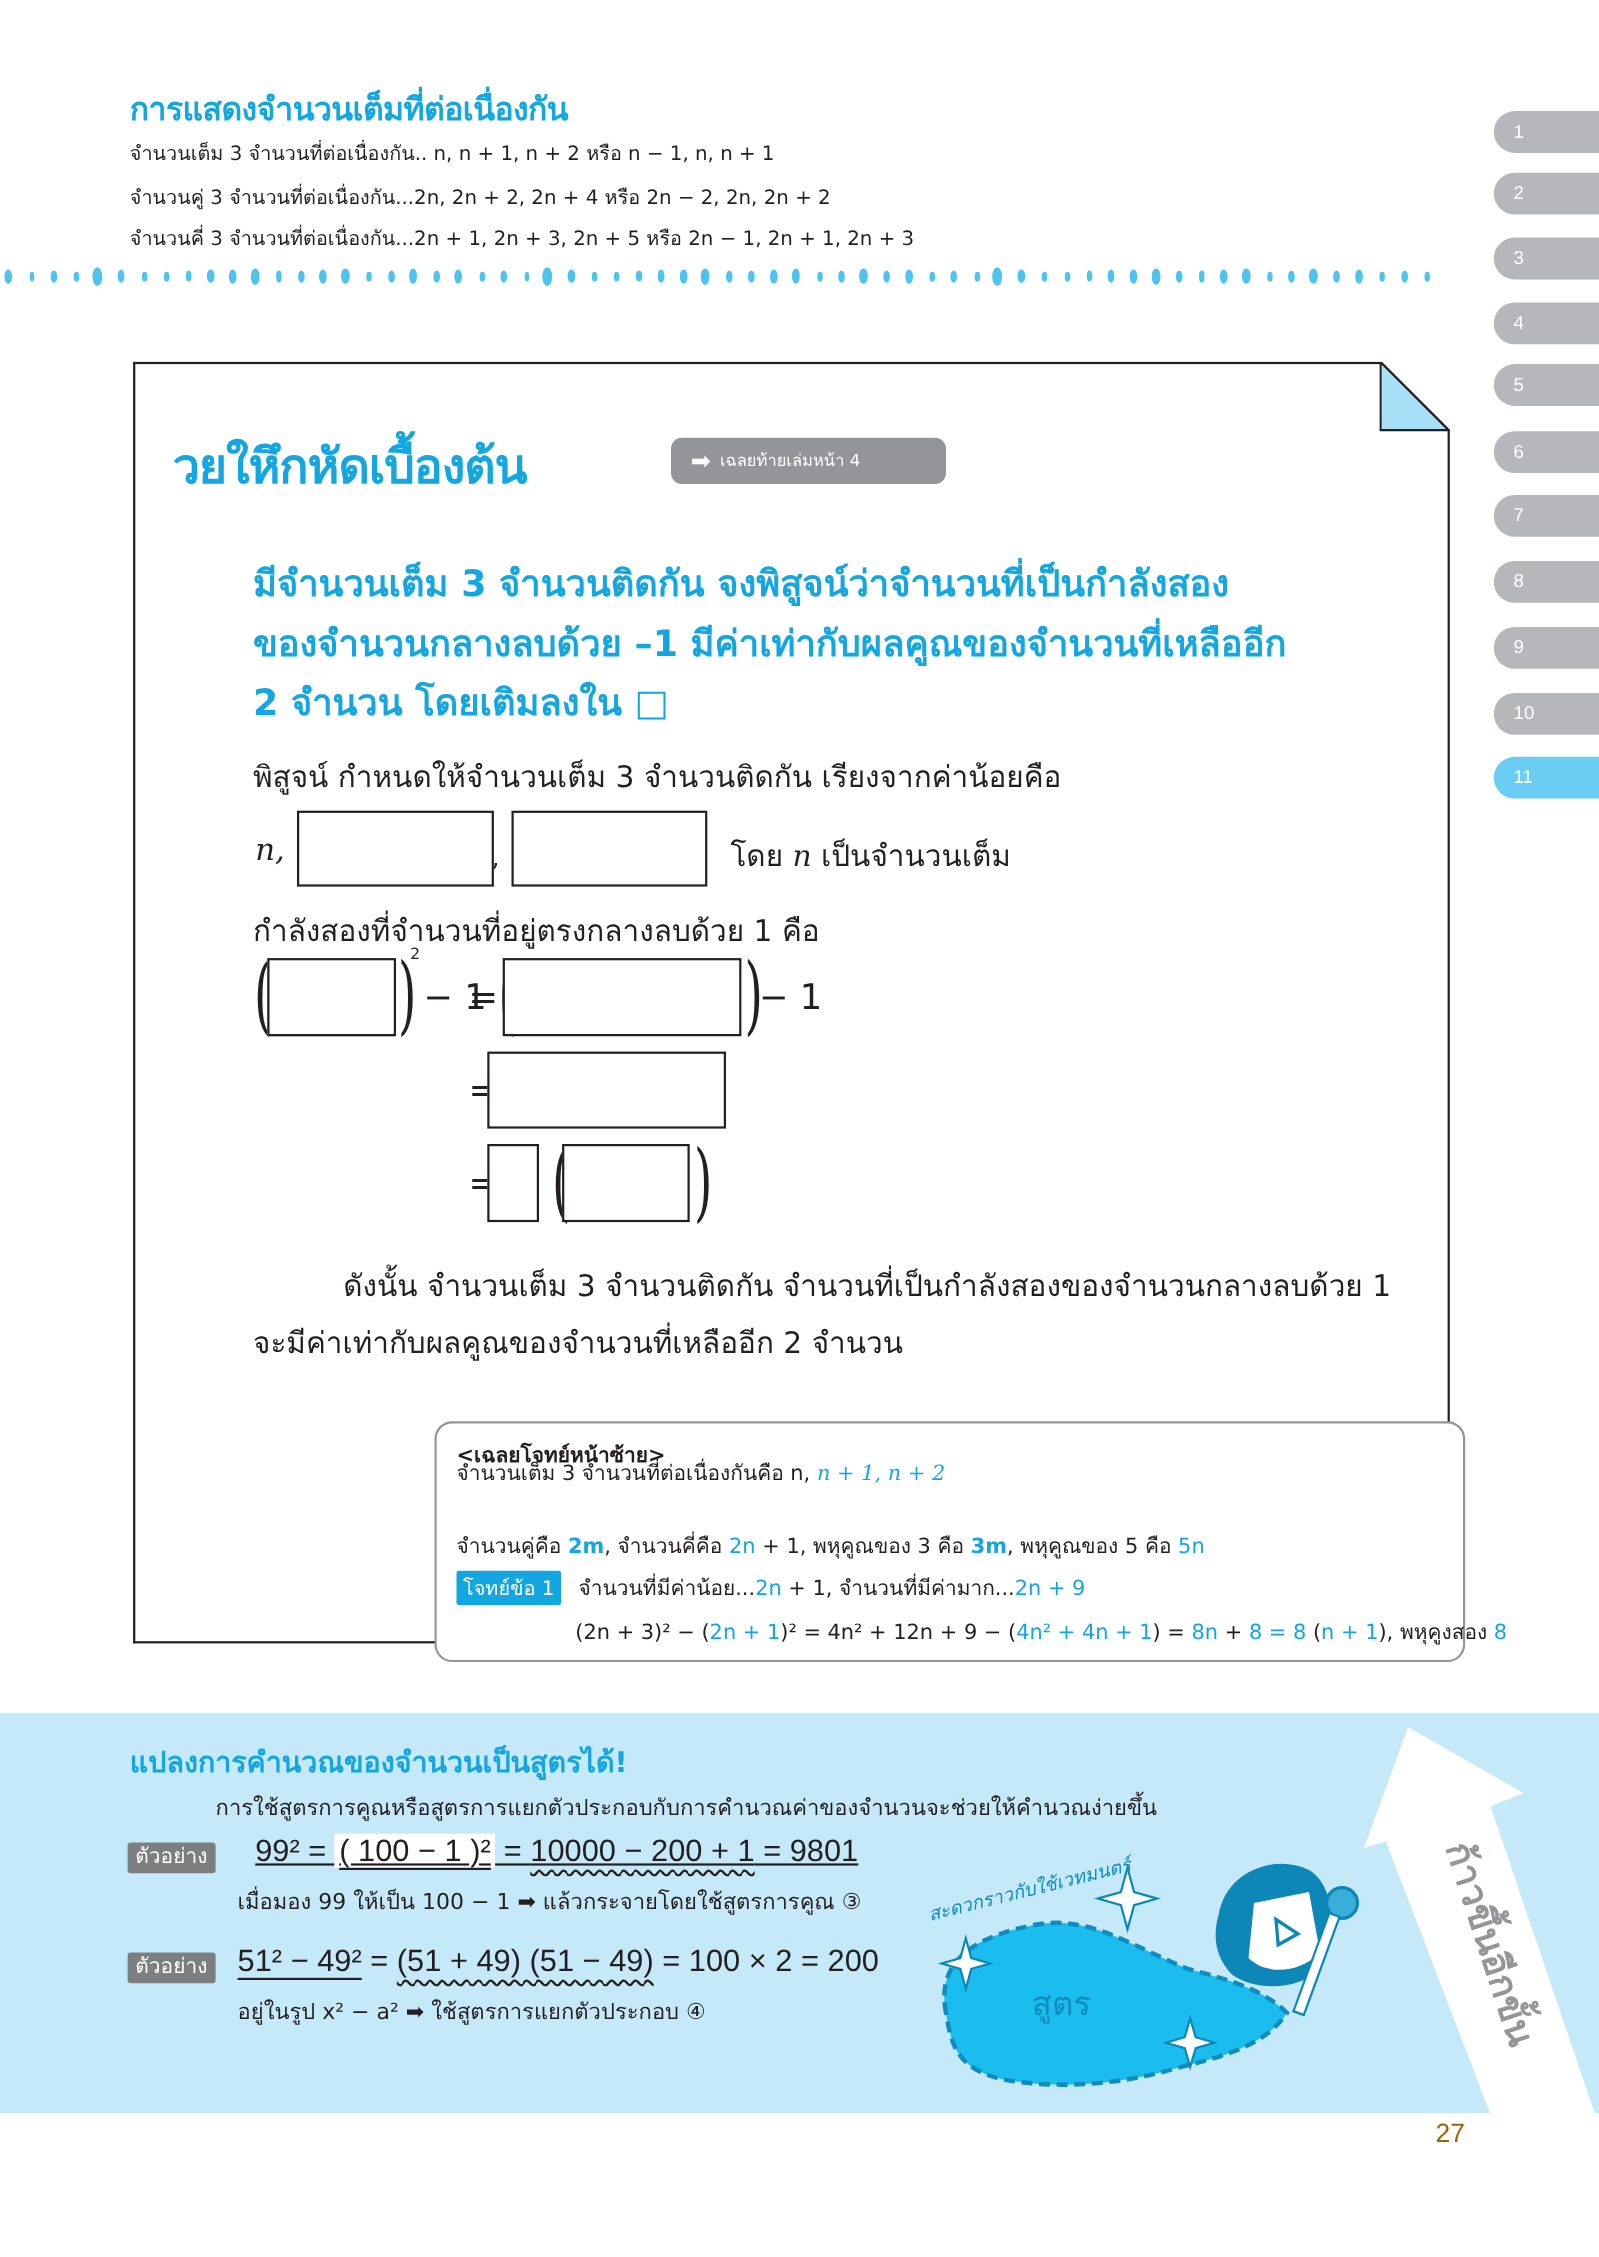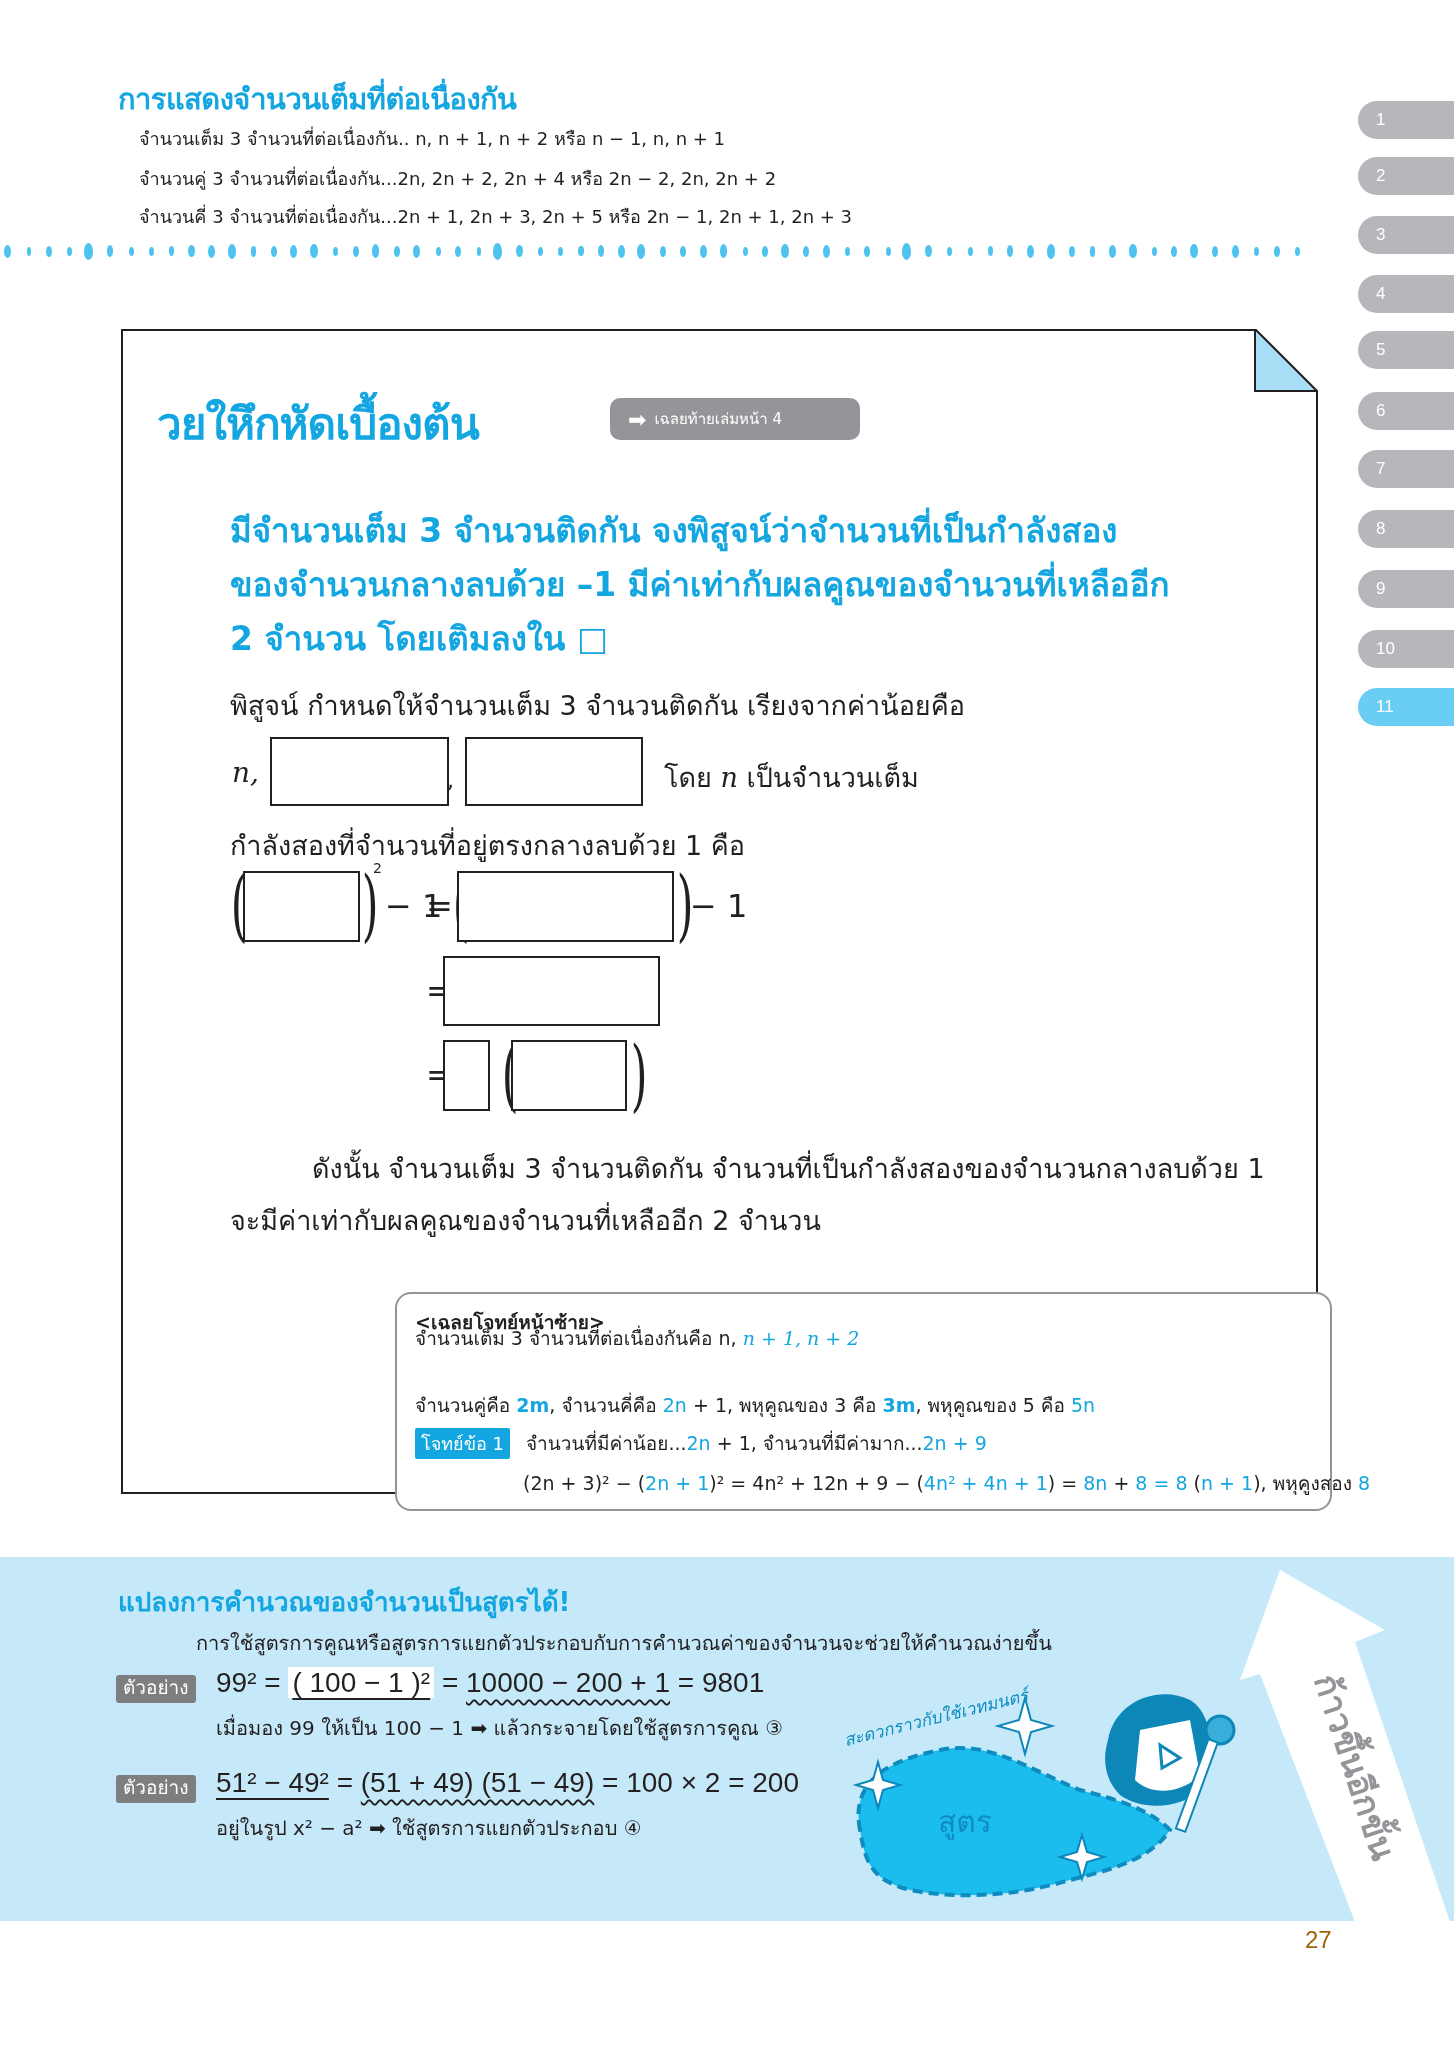--- a/index.html
+++ b/index.html
@@ -3,21 +3,21 @@
 <meta charset="utf-8">
 <style>
   * { box-sizing: border-box; margin: 0; padding: 0; }
   html, body { width: 1454px; height: 2052px; background: #ffffff; overflow: hidden; }
   body { position: relative; font-family: "DejaVu Sans", "Liberation Sans", sans-serif; color: #231f20; }
   .abs { position: absolute; }
   .it { font-family: "DejaVu Serif", "Liberation Serif", serif; font-style: italic; }
 
   
   .top-title { left: 118px; top: 76px; font-size: 29px; font-weight: bold; color: #14a6e0; letter-spacing: -0.5px; }
-  .top-line { left: 118px; font-size: 18px; color: #231f20; white-space: nowrap; margin-left: 21px; }
+  .top-line { left: 118px; font-size: 18px; color: #231f20; white-space: nowrap; }
 
   
   .dots { left: 0; top: 238px; width: 1300px; height: 26px; display: flex; align-items: center; gap: 0; }
   .dot { border-radius: 50%; background: #4ec3f0; display: inline-block; }
 
   
   .tab { left: 1358px; width: 96px; height: 38px; border-radius: 19px 0 0 19px; background: #b6b7ba; color: #ffffff; font-size: 17px; padding-left: 18px; line-height: 38px; font-family: "Liberation Sans", sans-serif; }
   .tab.active { background: #69cdf4; }
 
   
@@ -231,21 +231,21 @@
   <span class="b">8</span>
 </div>
 
 <div class="abs band"></div>
 <div class="abs band-title">แปลงการคำนวณของจำนวนเป็นสูตรได้!</div>
 <div class="abs band-intro">การใช้สูตรการคูณหรือสูตรการแยกตัวประกอบกับการคำนวณค่าของจำนวนจะช่วยให้คำนวณง่ายขึ้น</div>
 
 <div class="abs" style="left:116px; top:1672px;">
   <span class="ex-badge">ตัวอย่าง</span>
 </div>
-<div class="abs ex-eq" style="left:216px; top:1667px;">
+<div class="abs ex-eq" style="left:232px; top:1667px;text-decoration:underline;">
   <span>99² = </span><span class="u"><span class="hl">( 100 − 1 )²</span></span><span> = </span><span class="wavy">10000 − 200 + 1</span><span> = 9801</span>
 </div>
 <div class="abs ex-note" style="left:216px; top:1712px;">เมื่อมอง 99 ให้เป็น 100 − 1 ➡ แล้วกระจายโดยใช้สูตรการคูณ ③</div>
 
 <div class="abs" style="left:116px; top:1772px;">
   <span class="ex-badge">ตัวอย่าง</span>
 </div>
 <div class="abs ex-eq" style="left:216px; top:1767px;">
   <span class="u">51² − 49²</span><span> = </span><span class="wavy">(51 + 49) (51 − 49)</span><span> = 100 × 2 = 200</span>
 </div>

